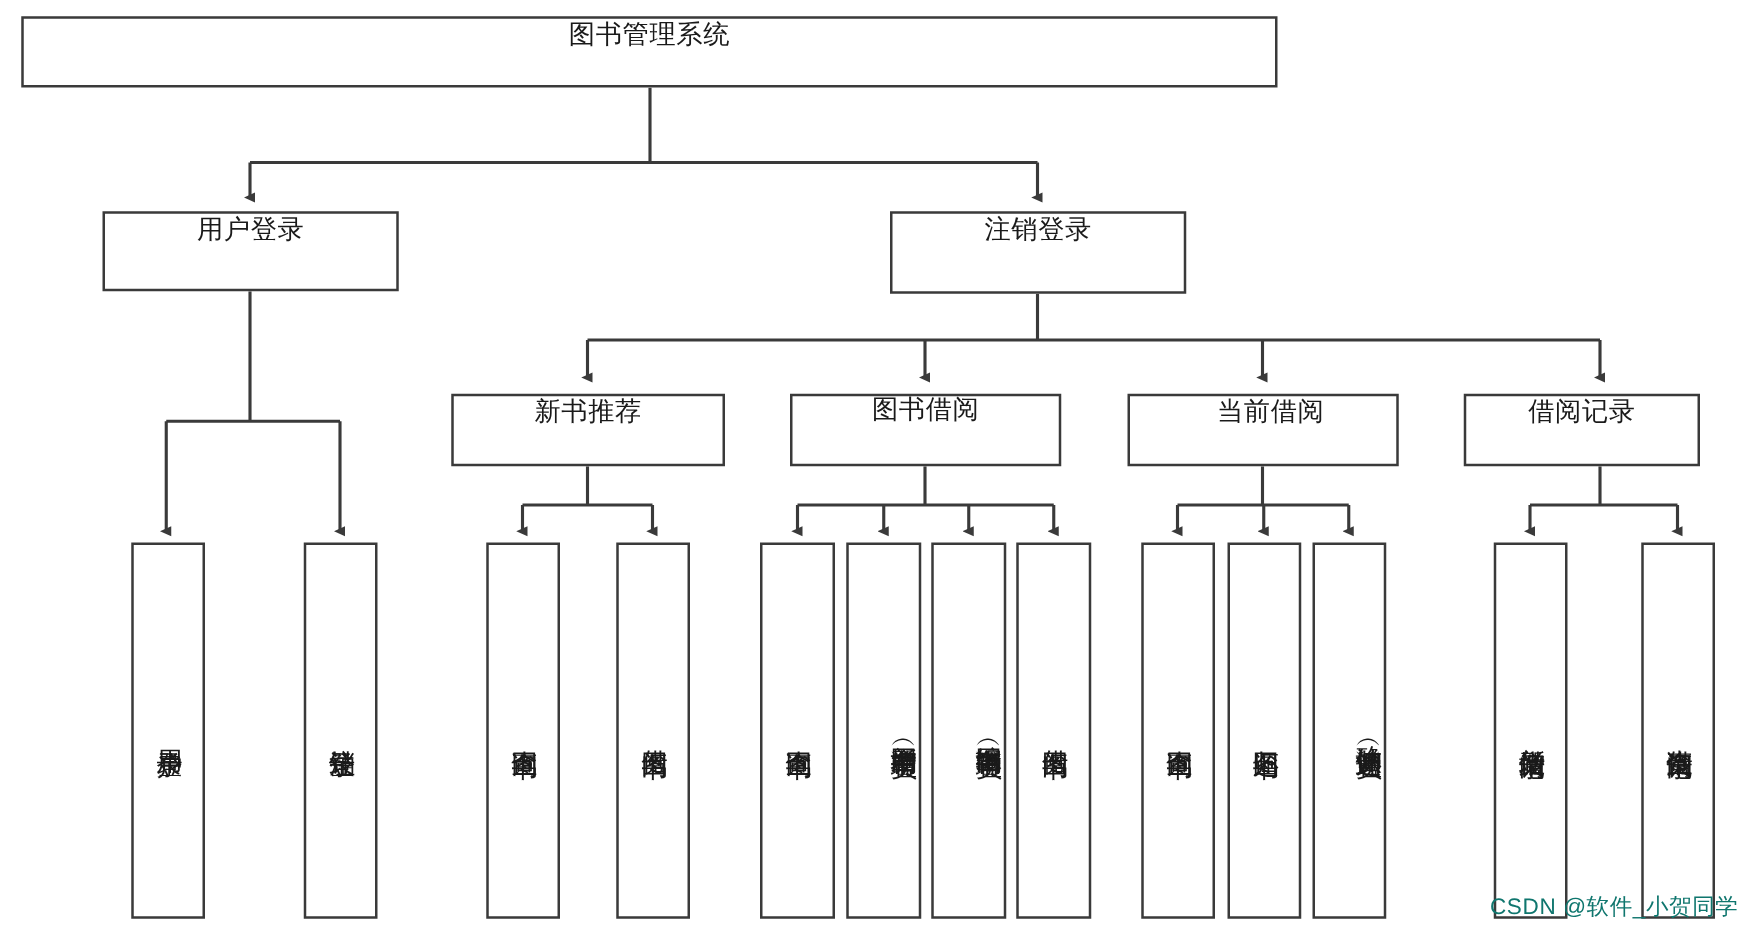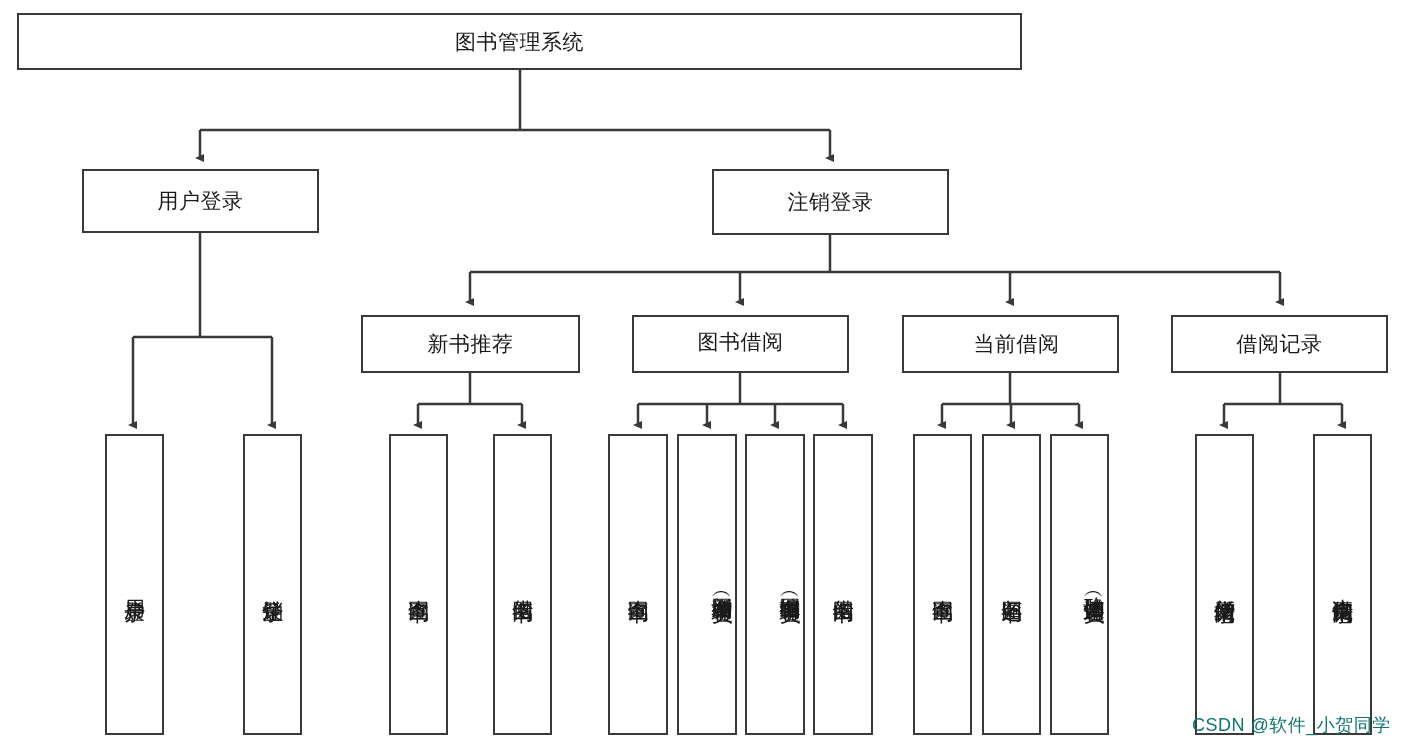--- a/index.html
+++ b/index.html
@@ -16,21 +16,20 @@
     height: 747px;
     background: #ffffff;
     overflow: hidden;
   }
   .node {
     position: absolute;
     box-sizing: border-box;
     border: 2.5px solid #3a3a3a;
     background: #ffffff;
     display: flex;
-    align-items: center;
     justify-content: center;
     color: #1a1a1a;
   }
   .node.horiz {
     font-size: 21px;
     letter-spacing: 0.5px;
     line-height: 1.2;
     text-align: center;
   }
   .node.vert {
@@ -142,21 +141,21 @@
 
   <div class="node horiz" style="left:361px; top:315px; width:219px; height:58px;">
     <span>新书推荐</span>
   </div>
   <div class="node horiz" style="left:632px; top:315px; width:217px; height:58px;font-family:Liberation Mono, monospace;">
     <span>图书借阅</span>
   </div>
   <div class="node horiz" style="left:902px; top:315px; width:217px; height:58px;padding-left:12px;">
     <span>当前借阅</span>
   </div>
-  <div class="node horiz" style="left:1171px; top:315px; width:217px; height:58px;">
+  <div class="node horiz" style="left:1171px; top:315px; width:189px; height:58px;">
     <span>借阅记录</span>
   </div>
 
   <div class="node vert mid" style="left:105px; top:434px; width:59px; height:301px;">
     <span class="vtext">用户登录</span>
   </div>
   <div class="node vert mid" style="left:243px; top:434px; width:59px; height:301px;">
     <span class="vtext">注销登录</span>
   </div>
 

